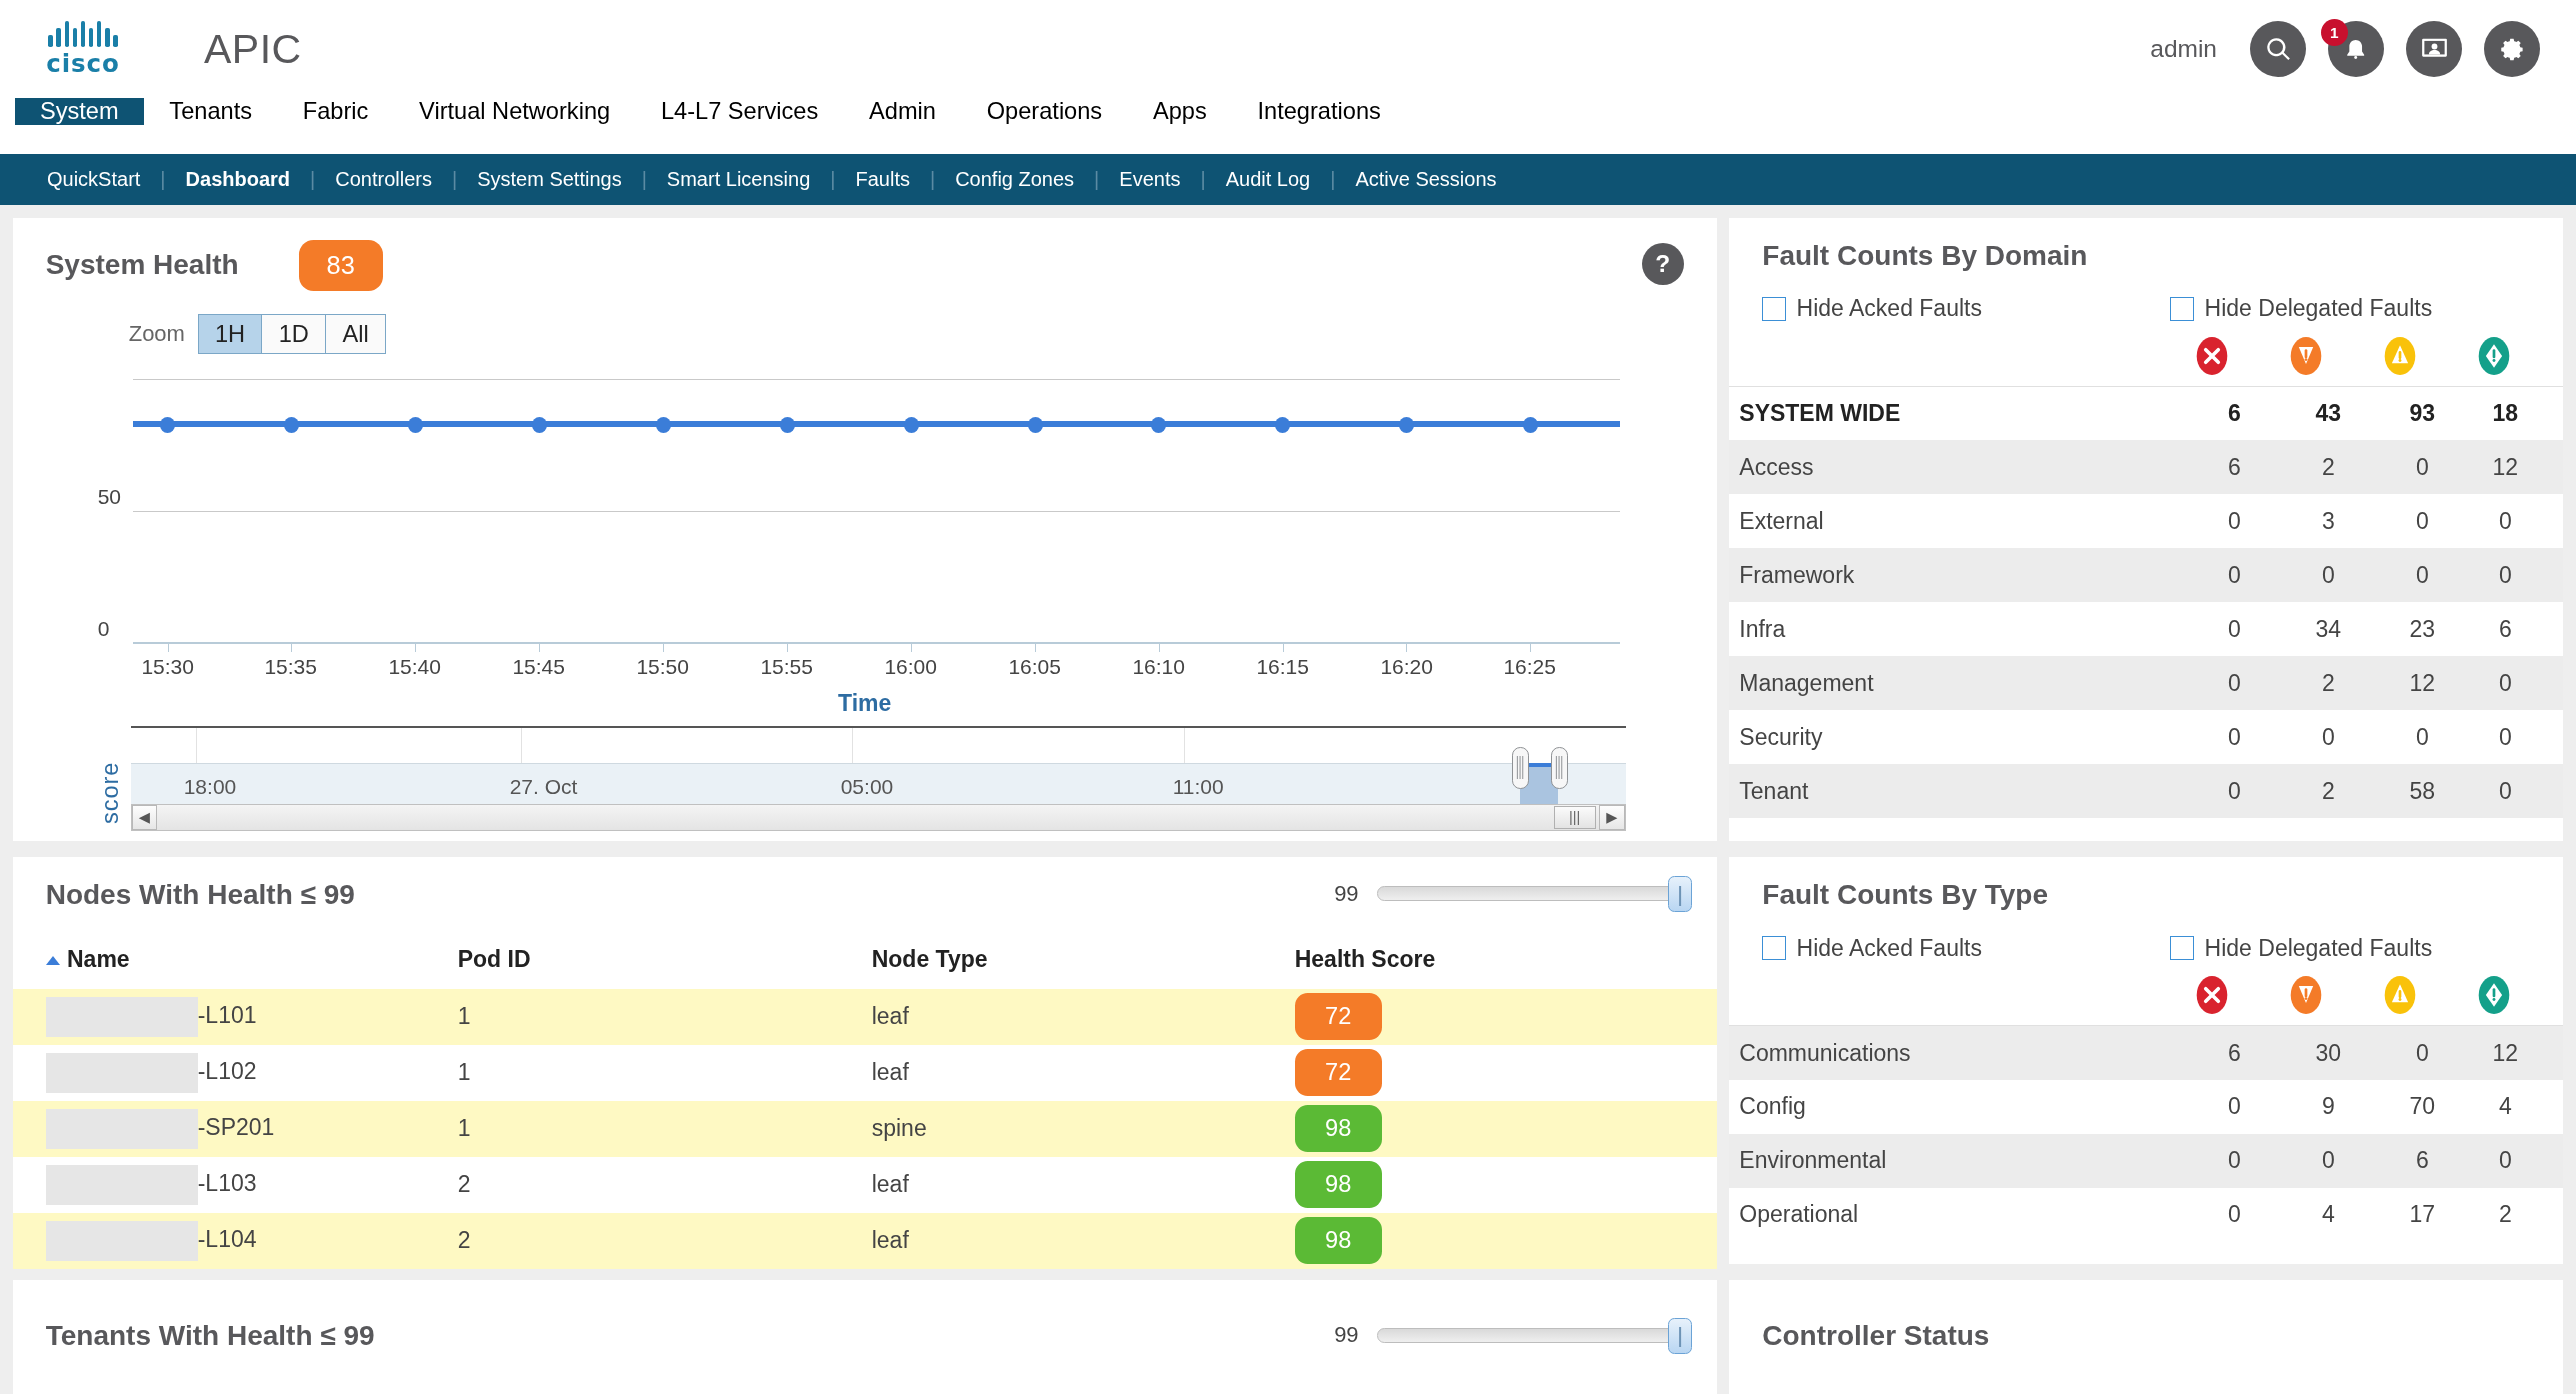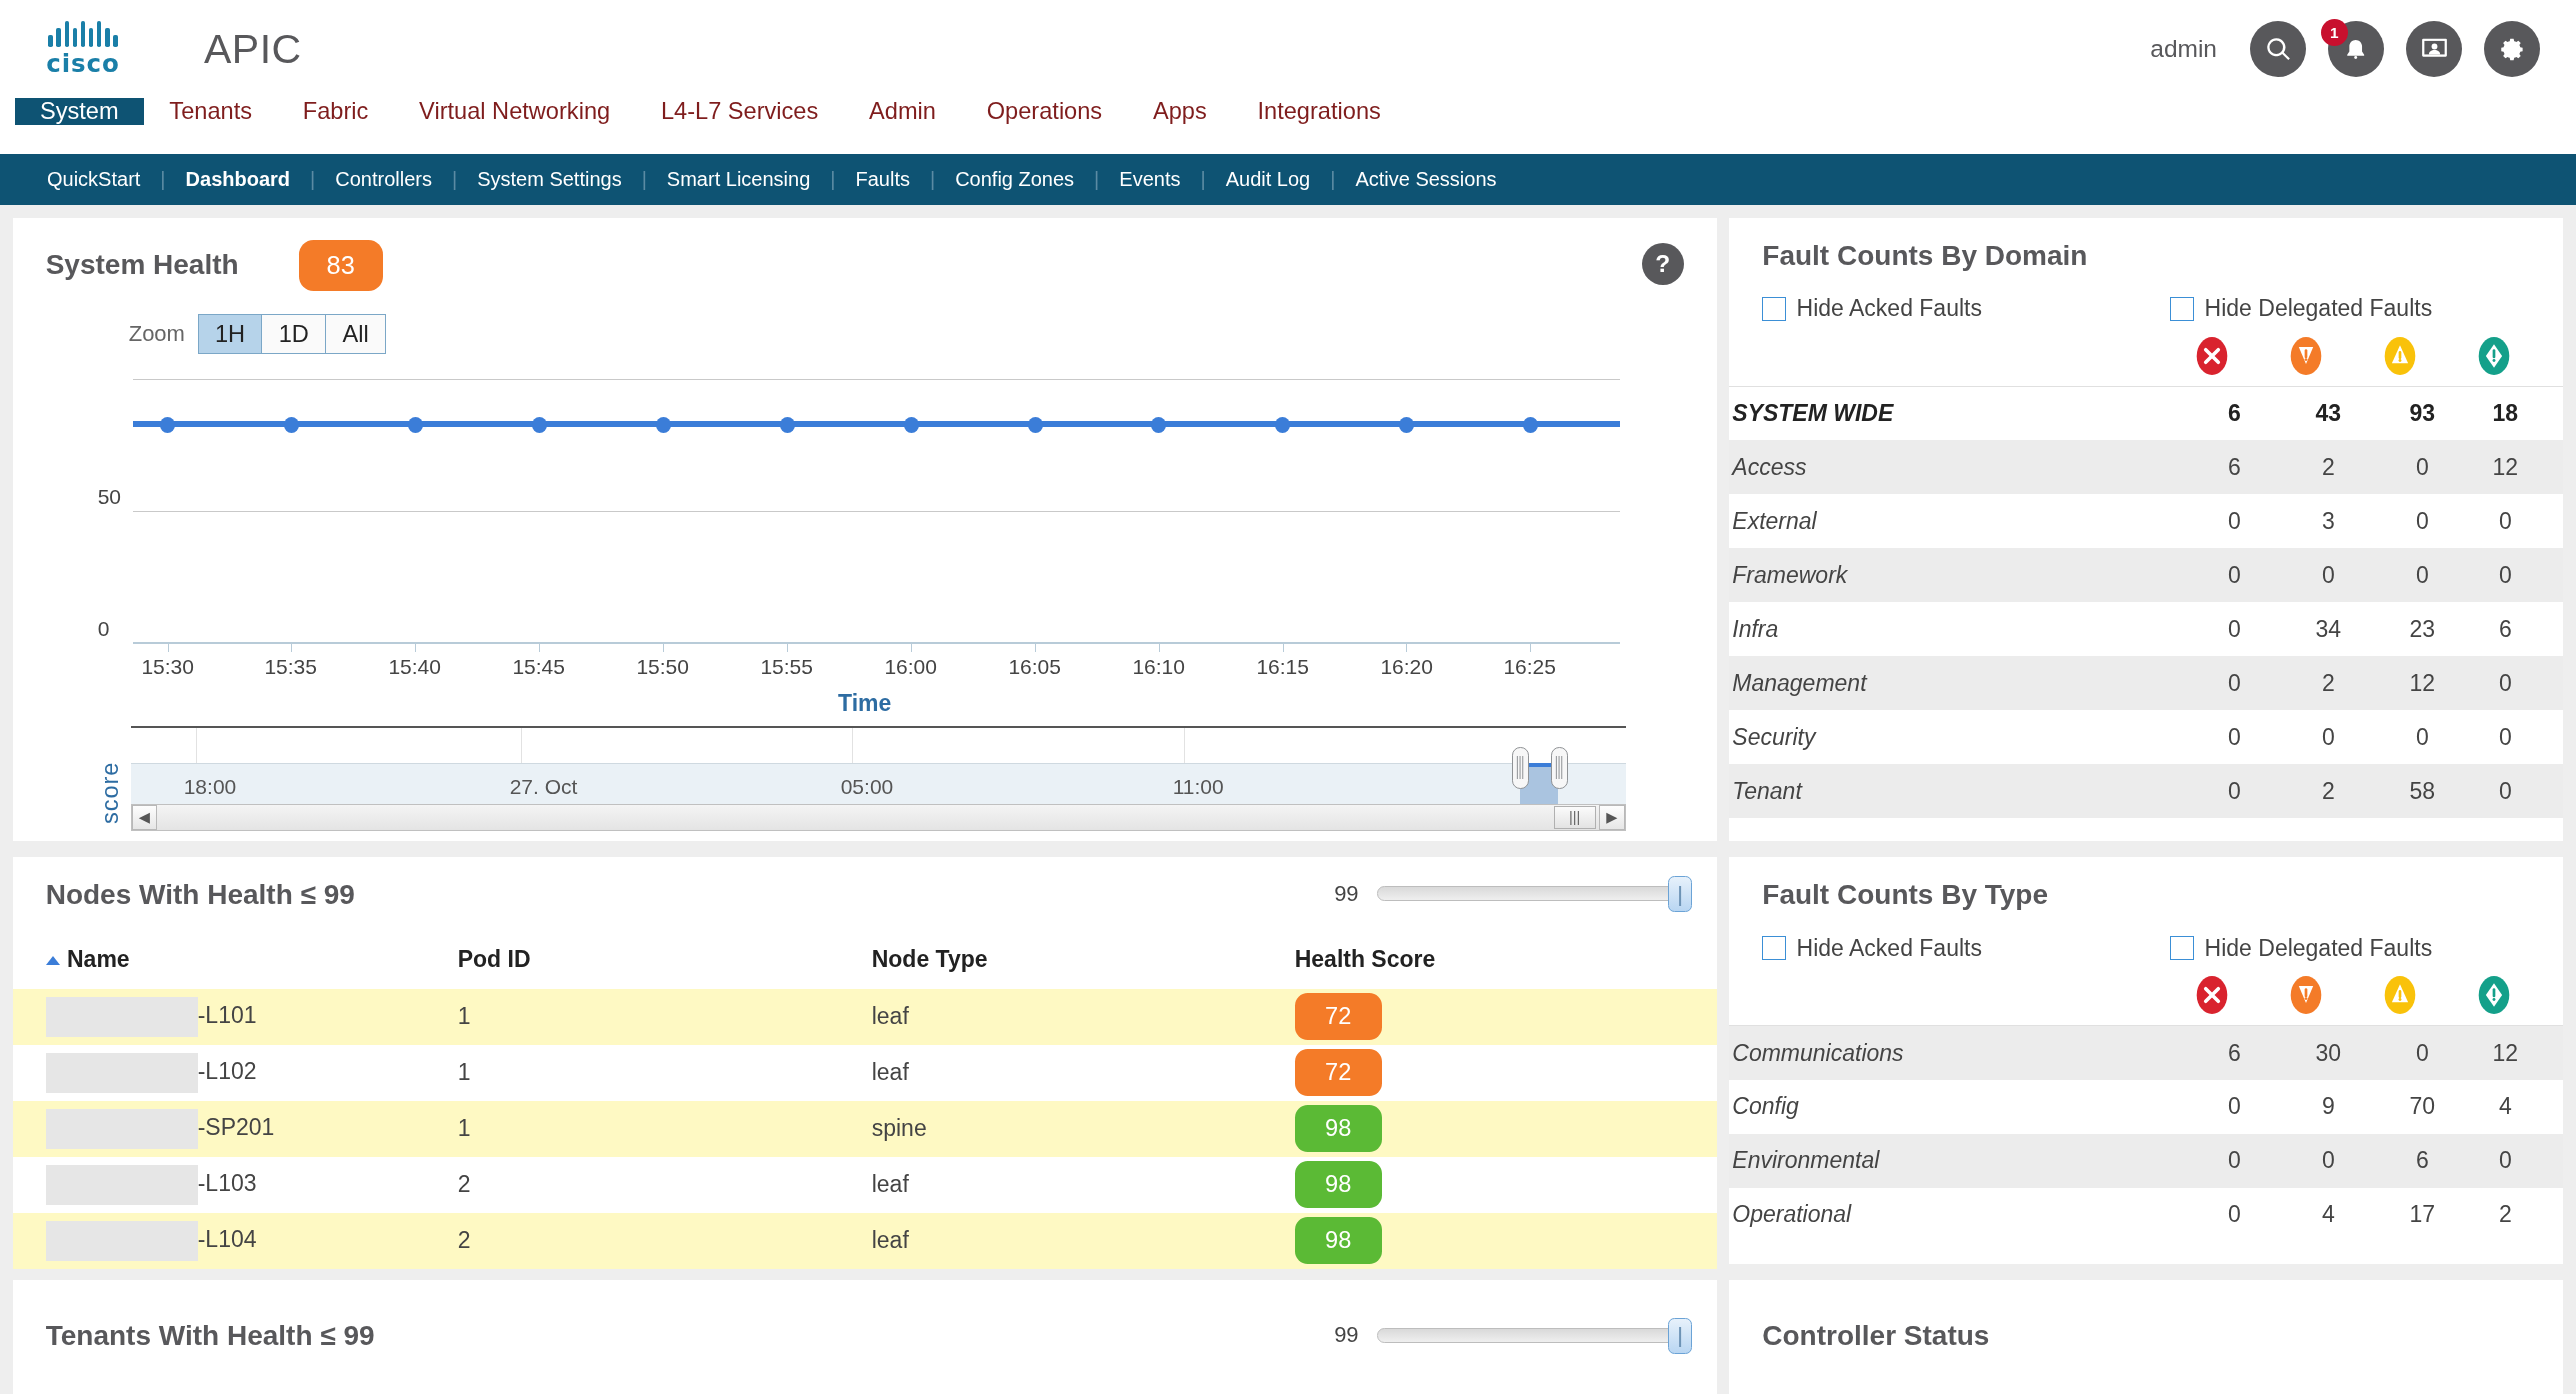--- a/index.html
+++ b/index.html
@@ -42,21 +42,21 @@
     width: 27px; height: 27px; border-radius: 50%;
     background: #c8102e; color: #fff; font-size: 15.4px;
     display: flex; align-items: center; justify-content: center;
     font-weight: 600;
   }
 
   
   .navbar { height: 56px; background: #ffffff; display: flex; align-items: flex-start; }
   .navtab {
     display: flex; align-items: center; padding: 0 25.4px;
-    font-size: 23.6px; color: #7f1d1d; cursor: pointer; white-space: nowrap;
+    font-size: 23.6px; color: #000000; cursor: pointer; white-space: nowrap;
   }
   .navtab.active { background: #0e5373; color: #ffffff; }
   .navtab:first-child { margin-left: 14.5px; }
 
   .subnav {
     height: 51px; background: #0e5373; display: flex; align-items: center;
     padding-left: 27px; gap: 0;
   }
   .subitem {
     font-size: 20px; color: #ffffff; padding: 0 20px; cursor: pointer; white-space: nowrap;
@@ -196,21 +196,21 @@
   .chk-row { display:flex; align-items:center; margin: 23.6px 0 0 12.7px; }
   .chk-item { display:flex; align-items:center; gap: 11px; }
   .chk-box {
     width: 23.6px; height: 23.6px; border: 1.8px solid #3b8fd6; background:#fff; cursor:pointer;
   }
   .chk-lbl { font-size: 23px; color: #444; }
   .sev-head { display:flex; justify-content:flex-end; padding: 12.7px 22px 9px 0; gap: 0; }
   .sev-ico { width: 94px; display:flex; justify-content:center; }
   .ftbl { width:100%; border-collapse: collapse; border-top:0.9px solid #e0e0e0;}
   .ftbl td { font-size:23px; color:#444; height: 54px; }
-  .ftbl td.name { padding-left: 3px; font-style: italic; }
+  .ftbl td.name { padding-left: 10px; }
   .ftbl td.num { text-align:center; width:94px; }
   .ftbl tr.alt { background:#ececec; }
   .ftbl tr.total td { font-weight: bold; color:#222; }
 
   .bottom-card-left  { height: 182px; }
   .bottom-card-right { height: 182px; }
 </style>
 </head>
 <body>
 

